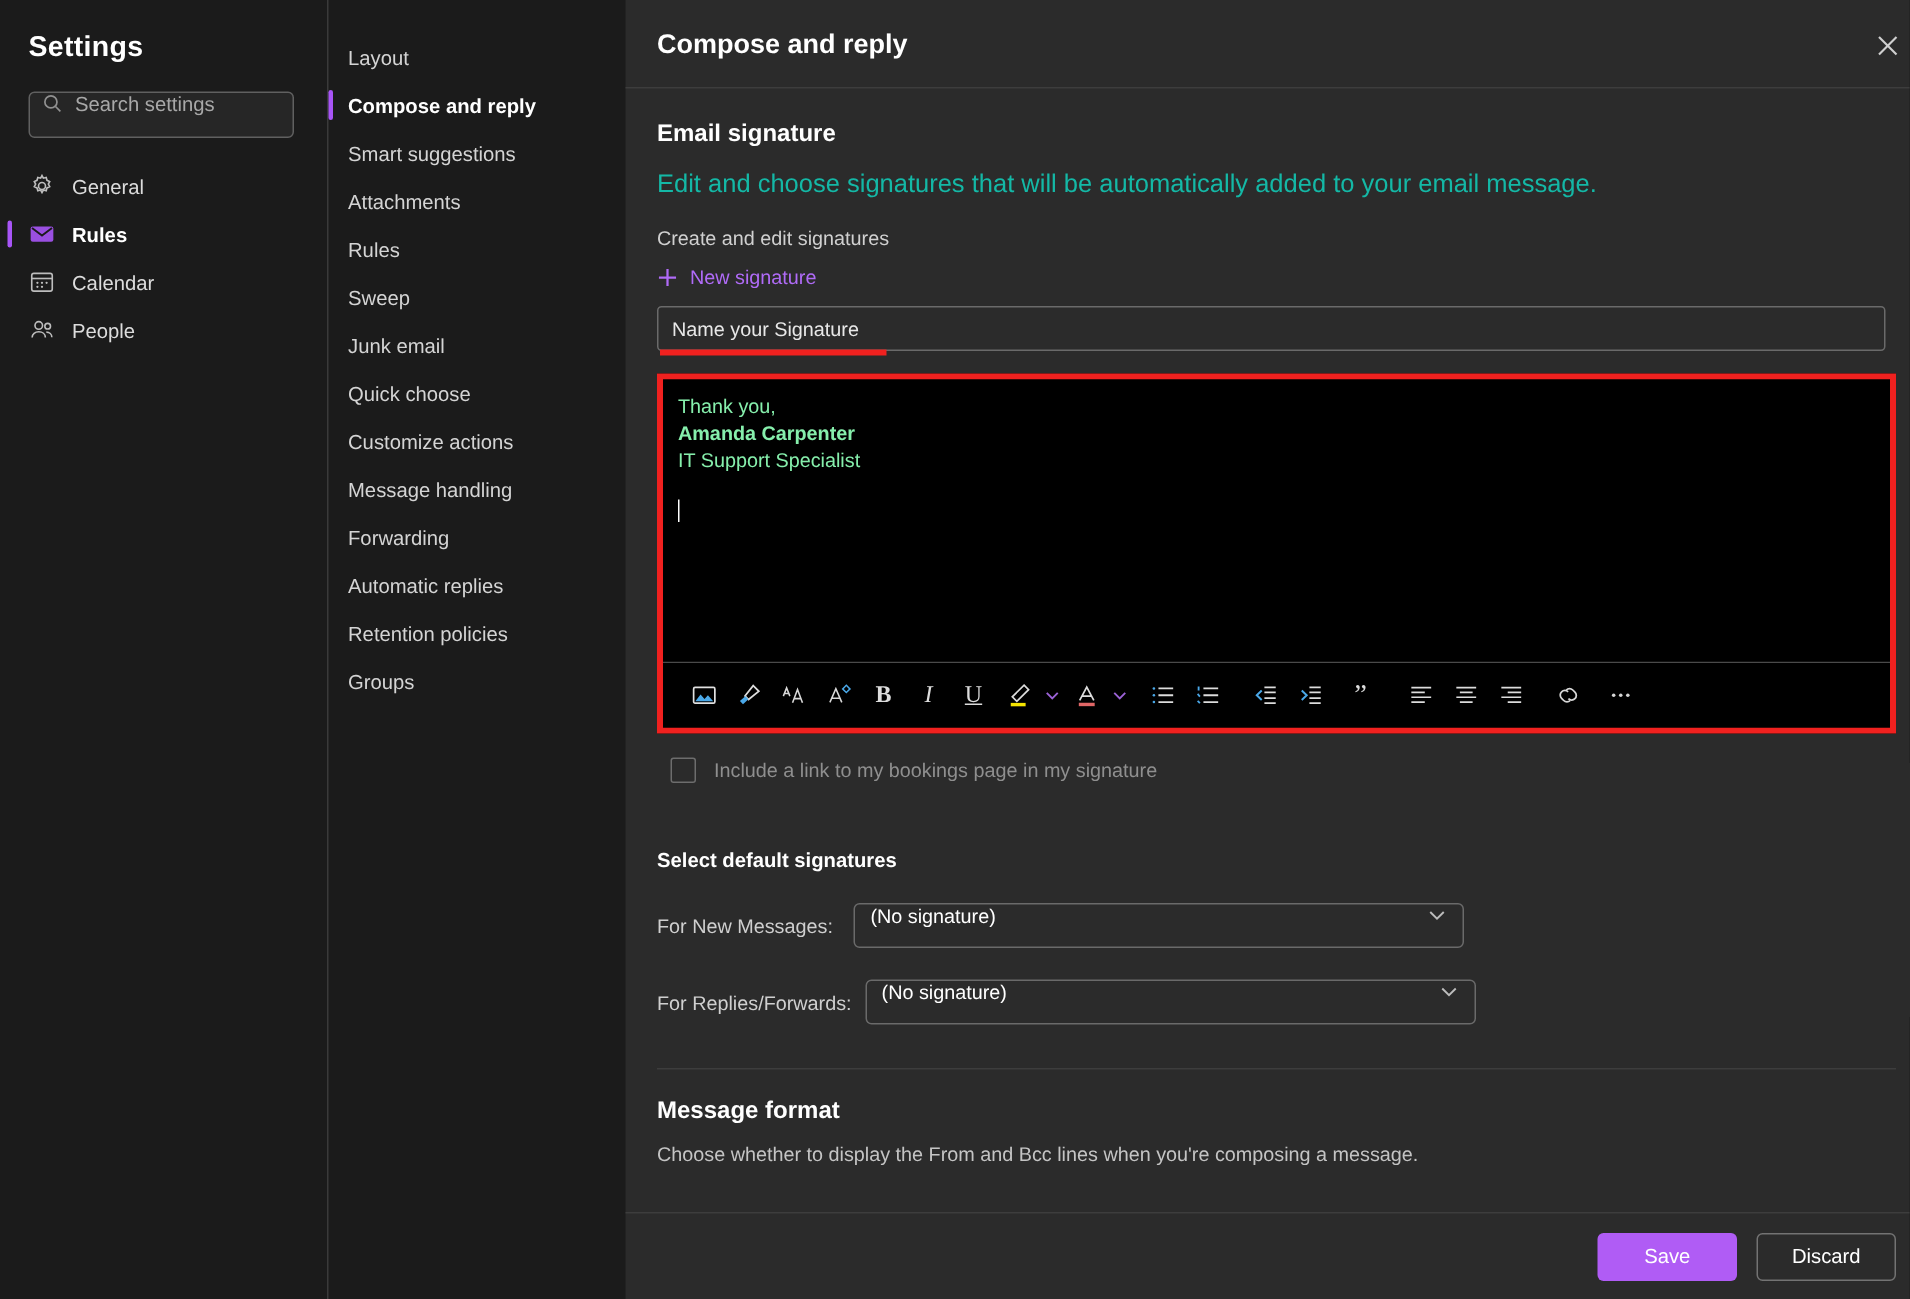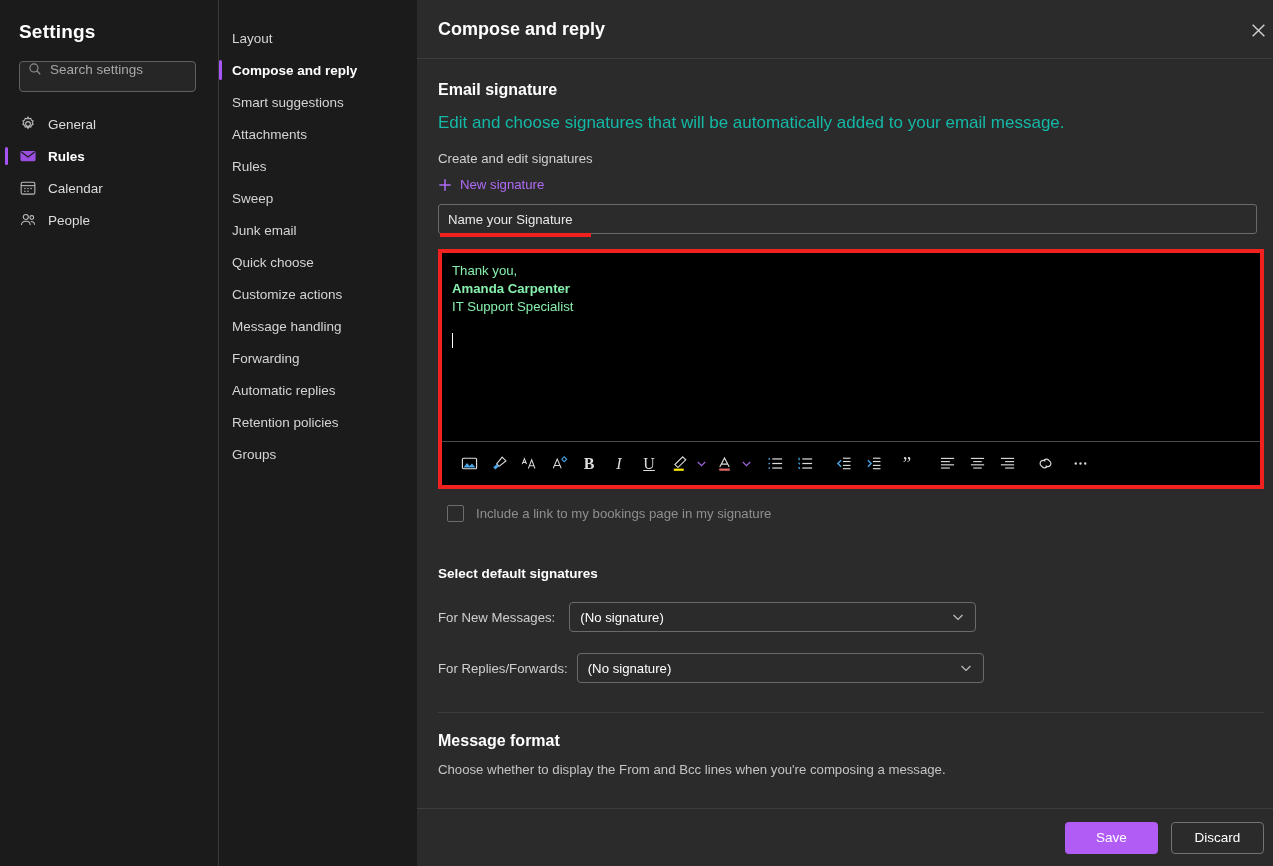--- a/index.html
+++ b/index.html
@@ -178,21 +178,21 @@
   }
   .bookings-label { font-size: 13.2px; color: #8f8f8f; }
 
   
   .defaults-title { font-size: 13.5px; font-weight: bold; color: #ffffff; margin-top: 44px; }
   .ddrow { display: flex; align-items: center; margin-top: 21px; }
   .ddlabel { font-size: 13.2px; color: #cfcfcf; white-space: nowrap; }
   .dd {
     height: 30px; background: #2b2b2b;
     border: 1px solid #6a6a6a; border-radius: 4px;
-    display: flex; align-items: center; justify-content: space-between;
+    display: flex; align-items: flex-start; justify-content: space-between;
     padding: 0 10px; cursor: pointer;
   }
   .dd-val { font-size: 13.2px; color: #ffffff; }
   .dd svg { width: 14px; height: 14px; opacity: .85; }
   .dd-new { width: 407px; margin-left: 14px; }
   .dd-rep { width: 407px; margin-left: 9px; }
 
   .hr { height: 1px; background: #3d3d3d; margin-top: 29px; width: 826px; }
 
   .msgfmt-title { font-size: 16px; font-weight: bold; color: #ffffff; margin-top: 19px; }

